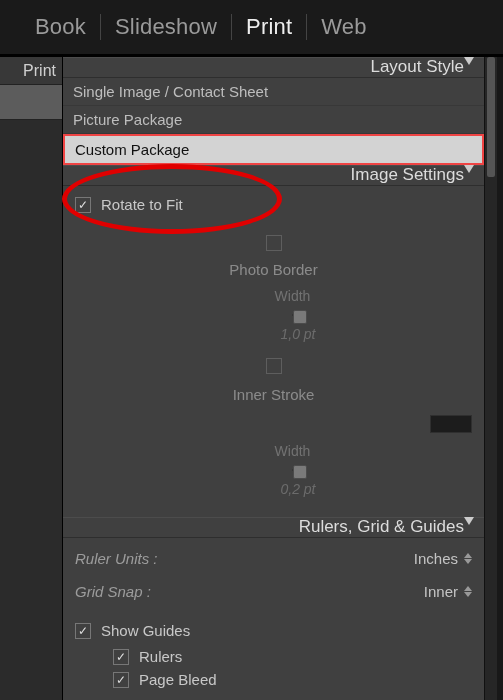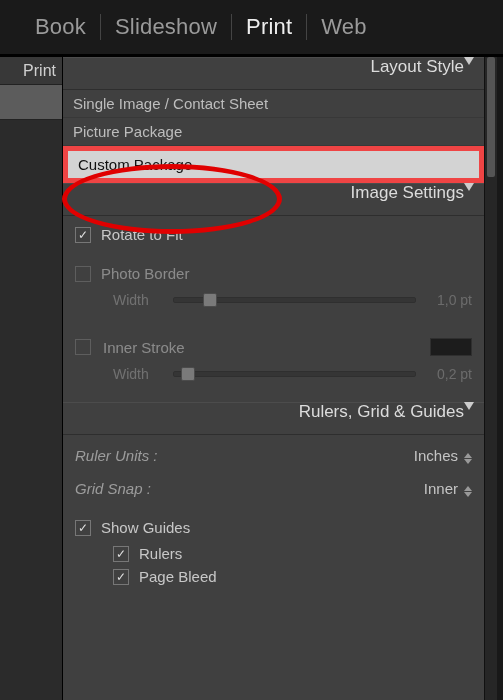--- a/index.html
+++ b/index.html
@@ -65,49 +65,49 @@
 
 
 .ls-list { padding:0; }
 .ls-item {
   padding:5px 10px; color:#bdbdbd; font-size:15px;
   border-bottom:1px solid #383838;
   cursor:pointer;
 }
 .ls-item.selected {
   background:#d3d3d3; color:#111;
-  border:5px solid #ef4444;
+  border:2px solid #ef4444;
 }
 
 
 .ck-row { display:flex; align-items:center; gap:10px; padding:6px 0; }
 .ckbox {
   width:14px; height:14px; border:1px solid #777;
   display:flex; align-items:center; justify-content:center;
   font-size:12px; color:#ddd; line-height:1;
 }
 .ckbox.checked::after { content:"✓"; }
-.dim { opacity:0.55; }
+.dim { opacity:0.55;flex-direction:column; }
 
 .subrow { display:flex; align-items:center; gap:10px; padding:4px 0 10px 38px; }
-.sublabel { width:50px; text-align:left; color:#9a9a9a; font-size:14px; }
+.sublabel { width:50px; text-align:center; color:#9a9a9a; font-size:14px; }
 .slider {
   flex:1; height:4px; background:#2d2d2d; border:1px solid #222;
   position:relative; border-radius:2px;
 }
 .slider .knob {
   position:absolute; top:-5px; width:12px; height:12px;
   background:#aaa; border:1px solid #555; border-radius:2px;
 }
-.valtxt { width:46px; text-align:right; color:#8f8f8f; font-size:14px; }
+.valtxt { width:46px; text-align:right; color:#8f8f8f; font-size:14px;font-style:italic; }
 .swatch { width:40px; height:16px; background:#000; border:1px solid #222; margin-left:auto; }
 
 .kvrow { display:flex; align-items:center; padding:8px 0; }
 .kvrow .k { color:#9c9c9c; font-size:15px;font-style:italic; }
-.kvrow .v { margin-left:auto; display:flex; align-items:flex-end; gap:6px; color:#c4c4c4; font-size:15px; }
+.kvrow .v { margin-left:auto; display:flex; align-items:center; gap:6px; color:#c4c4c4; font-size:15px; }
 .kvrow .stepper { display:flex; flex-direction:column; gap:1px; }
 .kvrow .stepper span { width:0;height:0;border-left:4px solid transparent;border-right:4px solid transparent; }
 .kvrow .stepper .up { border-bottom:5px solid #999; }
 .kvrow .stepper .dn { border-top:5px solid #999; }
 
 .sub-ck { display:flex; align-items:center; gap:10px; padding:3px 0 3px 38px; }
 
 
 .ellipse {
   position:absolute;
@@ -166,21 +166,21 @@
           <span>Photo Border</span>
         </div>
         <div class="subrow dim">
           <span class="sublabel">Width</span>
           <div class="slider">
             <div class="knob" style="left:12%;"></div>
           </div>
           <span class="valtxt">1,0 pt</span>
         </div>
 
-        <div class="ck-row dim" style="margin-top:14px;gap:12px;">
+        <div class="ck-row dim" style="margin-top:0;gap:12px;">
           <span class="ckbox"></span>
           <span>Inner Stroke</span>
           <span class="swatch"></span>
         </div>
         <div class="subrow dim">
           <span class="sublabel">Width</span>
           <div class="slider">
             <div class="knob" style="left:3%;"></div>
           </div>
           <span class="valtxt">0,2 pt</span>

